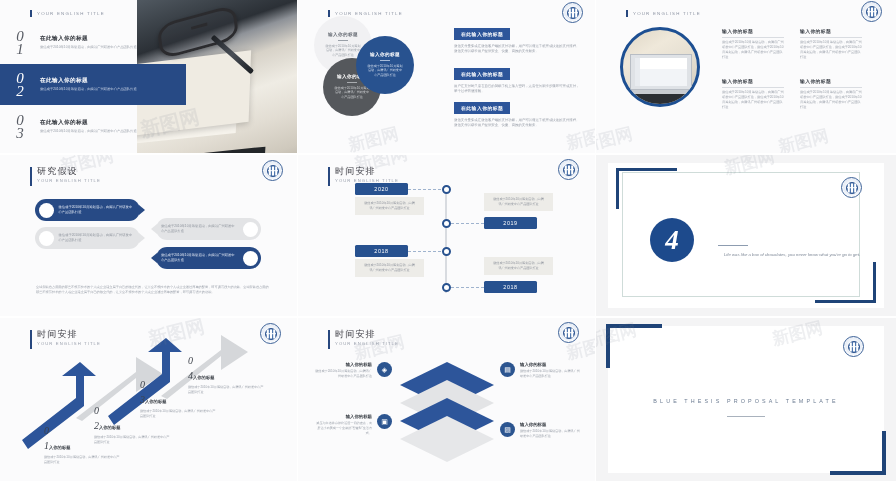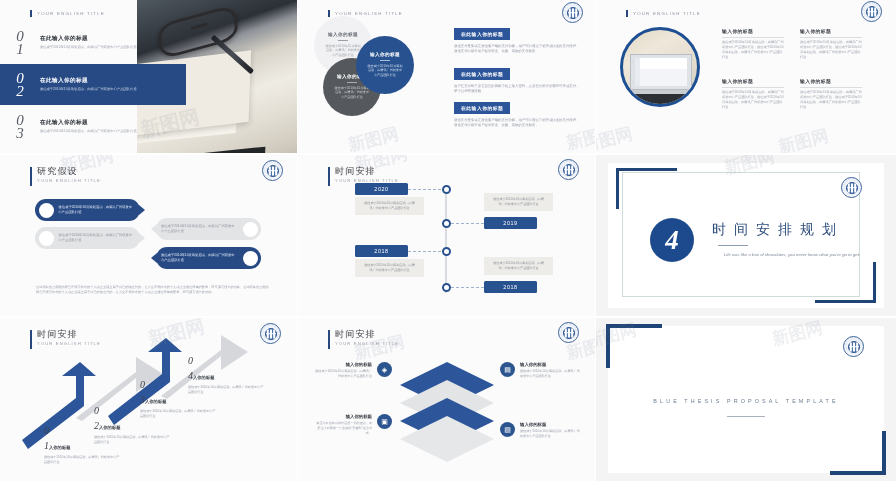--- a/index.html
+++ b/index.html
@@ -395,21 +395,20 @@
 
   <div class="slide edge-r div-slide">
     <div class="div-inner">
       <div class="frame-thin"></div>
       <div class="frame-tl"></div>
       <div class="frame-br"></div>
       <div class="emblem" style="right:22px;top:14px">
           <div class="cross"></div>
         </div>
       <div class="big-num">4</div>
-      <div class="div-title">时间安排规划</div>
       <div class="div-rule"></div>
       <div class="div-quote">Life was like a box of chocolates, you never know what you're go to get.</div>
     </div>
     <div class="wm" style="left:128px;top:-4px;font-size:17px">新图网</div>
   </div>
 
   <div class="slide edge-b">
     <div class="s-head">
       <div class="bar"></div>
       <div class="txt">

